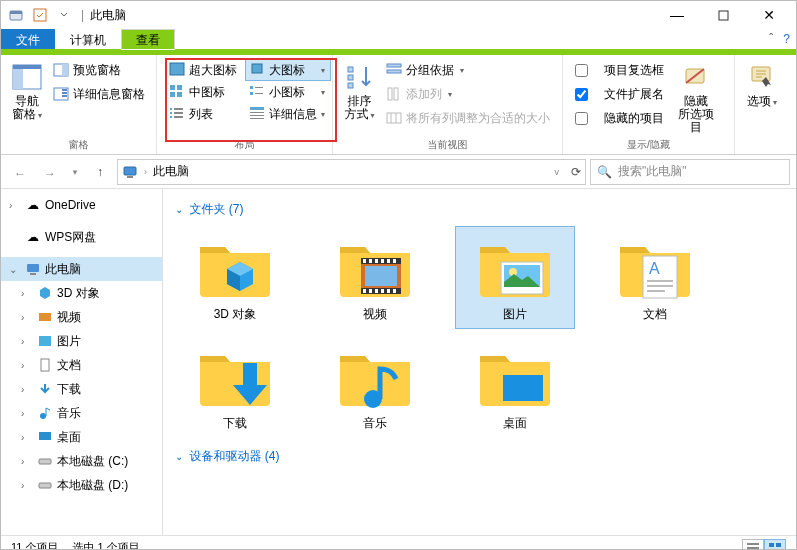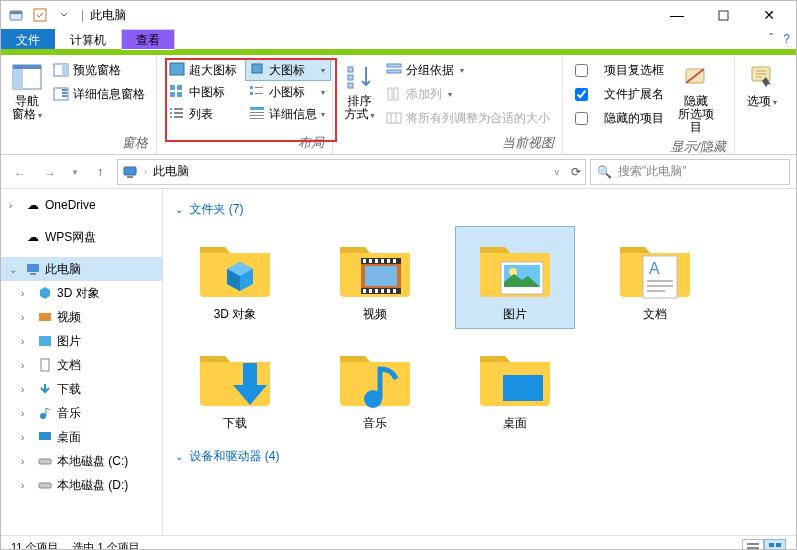--- a/index.html
+++ b/index.html
@@ -11,28 +11,28 @@
 .qat-btn { width: 22px; height: 22px; display: flex; align-items: center; justify-content: center; }
 .title-sep { color: #888; margin: 0 6px; }
 .title-text { font-size: 12px; }
 .win-controls { margin-left: auto; display: flex; align-items: center; }
 .win-btn { width: 46px; height: 28px; display: flex; align-items: center; justify-content: center; font-size: 14px; }
 
 
 .ribbon-tabs { height: 26px; display: flex; align-items: stretch; border-bottom: 6px solid #84cc16; }
 .ribbon-tab { padding: 4px 14px 2px; font-size: 12px; display: flex; align-items: center; border: 1px solid transparent; }
 .ribbon-tab.file { background: #1979ca; color: #fff; }
-.ribbon-tab.active { background: #8b5cf6; border: 1px solid #d0d0d0; border-bottom-color: #fff; margin-bottom: -1px; }
+.ribbon-tab.active { background: #84cc16; border: 1px solid #d0d0d0; border-bottom-color: #fff; margin-bottom: -1px; }
 .ribbon-help { margin-left: auto; display: flex; align-items: center; padding: 0 6px; gap: 10px; color: #555; }
 
 
 .ribbon { height: 100px; background: #fff; border-bottom: 1px solid #d0d0d0; display: flex; }
 .ribbon-group { display: flex; flex-direction: column; padding: 4px 8px 2px; border-right: 1px solid #e6e6e6; }
 .ribbon-group-content { flex: 1; display: flex; align-items: flex-start; gap: 4px; }
-.ribbon-group-label { text-align: right; font-size: 13px; color: #666; padding-top: 2px; font-style: italic; }
+.ribbon-group-label { text-align: center; font-size: 10px; color: #666; padding-top: 2px; }
 .big-btn { width: 56px; display: flex; flex-direction: column; align-items: center; gap: 2px; padding: 2px; }
 .big-btn .ico { width: 32px; height: 32px; display: flex; align-items: center; justify-content: center; }
 .big-btn .lbl { font-size: 12px; text-align: center; line-height: 13px; }
 .small-stack { display: flex; flex-direction: column; gap: 2px; }
 .small-btn { display: flex; align-items: center; gap: 4px; padding: 2px 4px; height: 22px; white-space: nowrap; }
 .small-btn .ico { width: 16px; height: 16px; display: flex; align-items: center; justify-content: center; }
 .small-btn.disabled { color: #aaa; }
 .caret { font-size: 8px; color: #666; margin-left: 2px; }
 .checkbox-row { display: flex; align-items: center; gap: 16px; height: 22px; padding: 0 4px; white-space: nowrap; }
 .checkbox-row input { width: 13px; height: 13px; }

